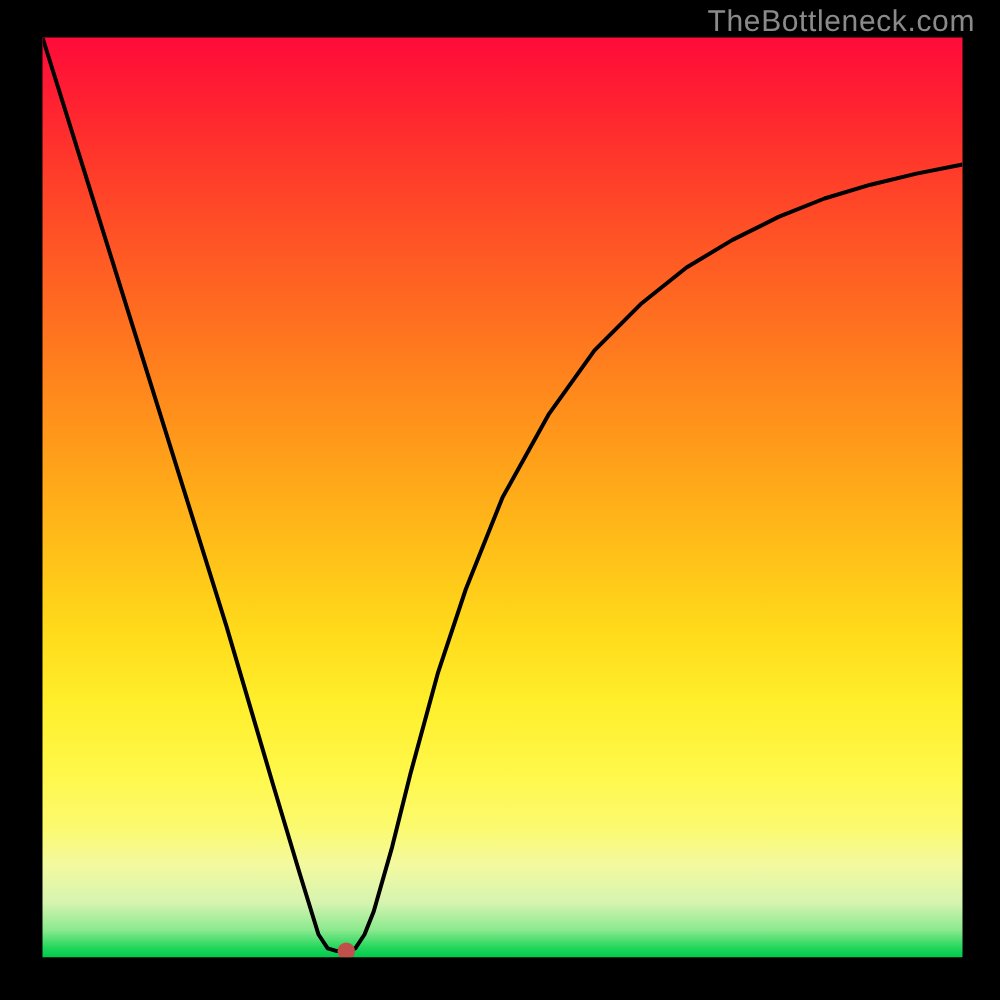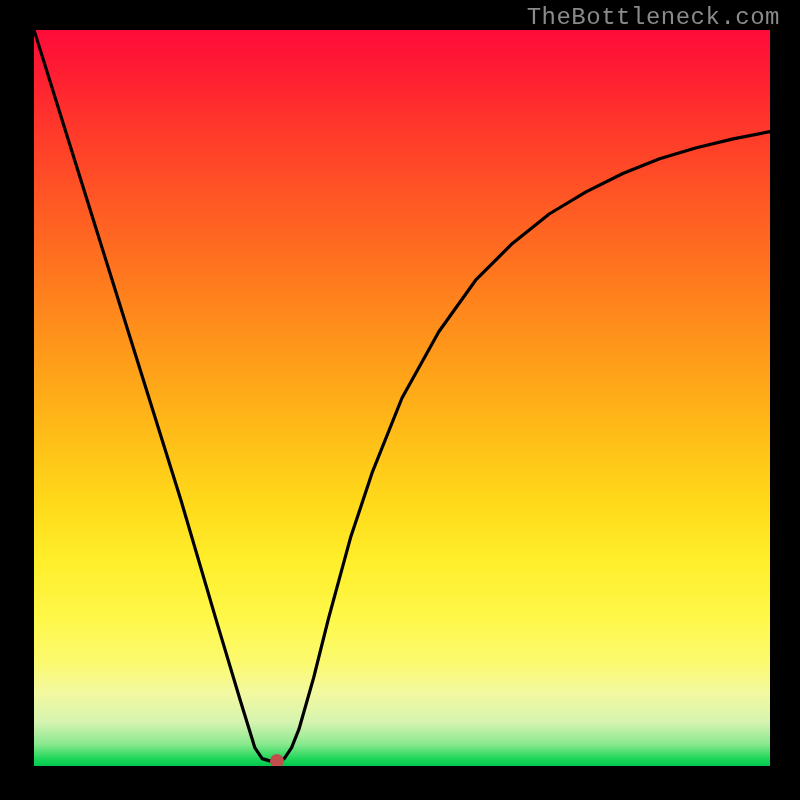--- a/index.html
+++ b/index.html
@@ -7,21 +7,21 @@
   .wrap {
     position: relative;
     width: 800px;
     height: 800px;
     background: #000;
   }
   .watermark {
     position: absolute;
     top: 4px;
     right: 20px;
-    font-family: Liberation Mono, monospace;
+    font-family: Liberation Sans, sans-serif;
     font-size: 24px;
     color: #8a8a8a;
     letter-spacing: 0.5px;
     z-index: 5;
   }
   .plot {
     position: absolute;
     left: 34px;
     top: 30px;
     width: 736px;

